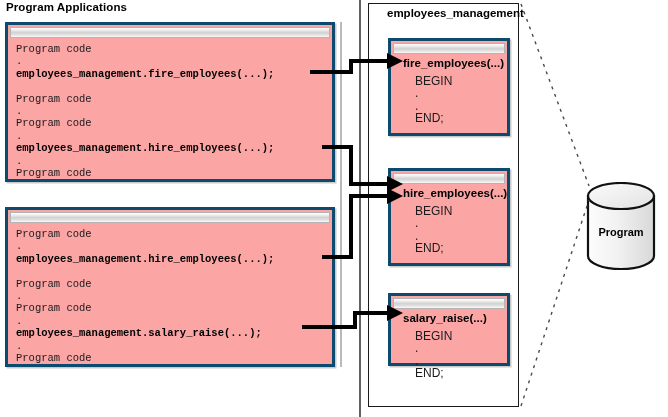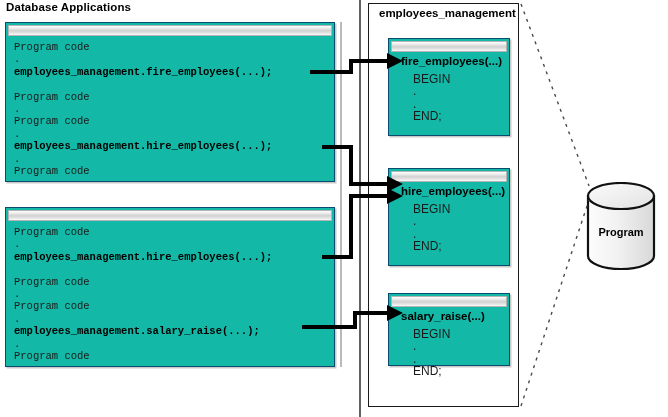--- a/index.html
+++ b/index.html
@@ -12,22 +12,22 @@
 
   
   .section-title{
     left:6px; top:1px;
     font-size:11.5px; font-weight:bold; color:#000;
     letter-spacing:.1px; white-space:nowrap;
   }
 
   
   .win{
-    background:#14b8a6;
-    border:1px solid #0c4a6e;
+    background:#fca5a5;
+    border:3px solid #0c4a6e;
     box-shadow:1.5px 1.5px 0 0 #c9c9c9;
     box-sizing:border-box;
   }
   .win-bar{
     position:absolute; left:2px; right:2px; top:2px; height:11px;
     background:linear-gradient(to bottom,
         #ffffff 0%, #f2f2f2 18%, #d2d2d2 52%, #e3e3e3 78%, #fbfbfb 100%);
     border:1px solid #b4b4b4;
     box-sizing:border-box;
   }
@@ -67,35 +67,35 @@
   .db-label{
     position:absolute; left:0; right:0; top:44px; text-align:center;
     font-size:11px; font-weight:bold; color:#000;
   }
 
   svg.overlay{position:absolute;left:0;top:0;width:668px;height:417px;overflow:visible;}
 </style>
 </head>
 <body>
 
-<div class="abs section-title">Database Applications</div>
+<div class="abs section-title">Program Applications</div>
 
 <div class="abs win" style="left:5px;top:22px;width:330px;height:160px;">
   <div class="win-bar"></div>
   <div class="code-area"><span>Program code</span><br><span class="dot">.</span><br><span class="call">employees_management.fire_employees(...);</span><br><br><span>Program code</span><br><span class="dot">.</span><br><span>Program code</span><br><span class="dot">.</span><br><span class="call">employees_management.hire_employees(...);</span><br><span class="dot">.</span><br><span>Program code</span></div>
 </div>
 
 <div class="abs win" style="left:5px;top:207px;width:330px;height:160px;">
   <div class="win-bar"></div>
   <div class="code-area"><span>Program code</span><br><span class="dot">.</span><br><span class="call">employees_management.hire_employees(...);</span><br><br><span>Program code</span><br><span class="dot">.</span><br><span>Program code</span><br><span class="dot">.</span><br><span class="call">employees_management.salary_raise(...);</span><br><span class="dot">.</span><br><span>Program code</span></div>
 </div>
 
 <div class="abs pkg" style="left:368px;top:3px;width:151px;height:404px;"></div>
 
-<div class="abs pkg-title" style="left:379px;top:7px;">employees_management</div>
+<div class="abs pkg-title" style="left:387px;top:7px;">employees_management</div>
 
 <div class="abs win" style="left:388px;top:38px;width:122px;height:98px;">
   <div class="win-bar"></div>
   <div class="proc-name">fire_employees(...)</div>
   <div class="proc-body"><span>BEGIN</span><br><span>.</span><br><span>.</span><br><span>END;</span></div>
 </div>
 
 <div class="abs win" style="left:388px;top:168px;width:122px;height:98px;">
   <div class="win-bar"></div>
   <div class="proc-name">hire_employees(...)</div>

